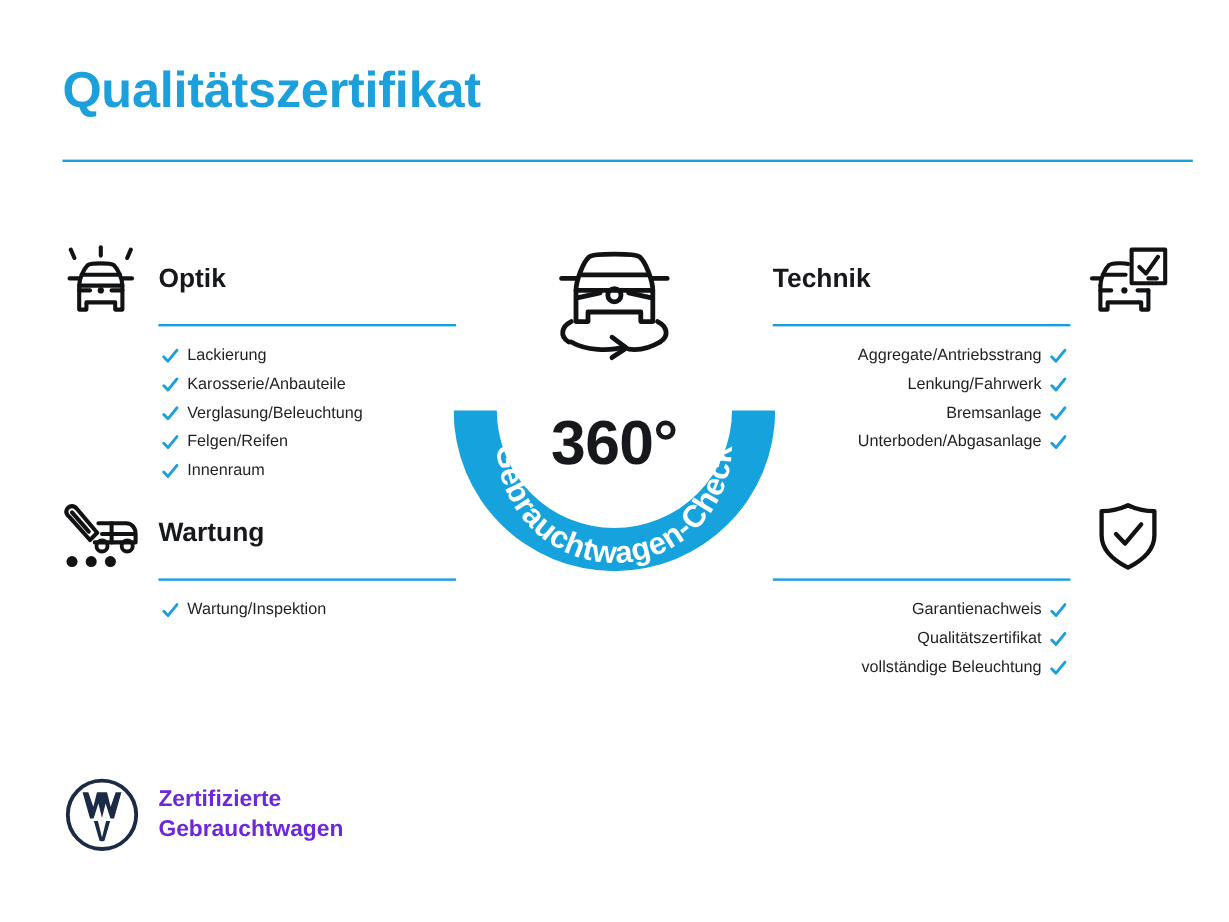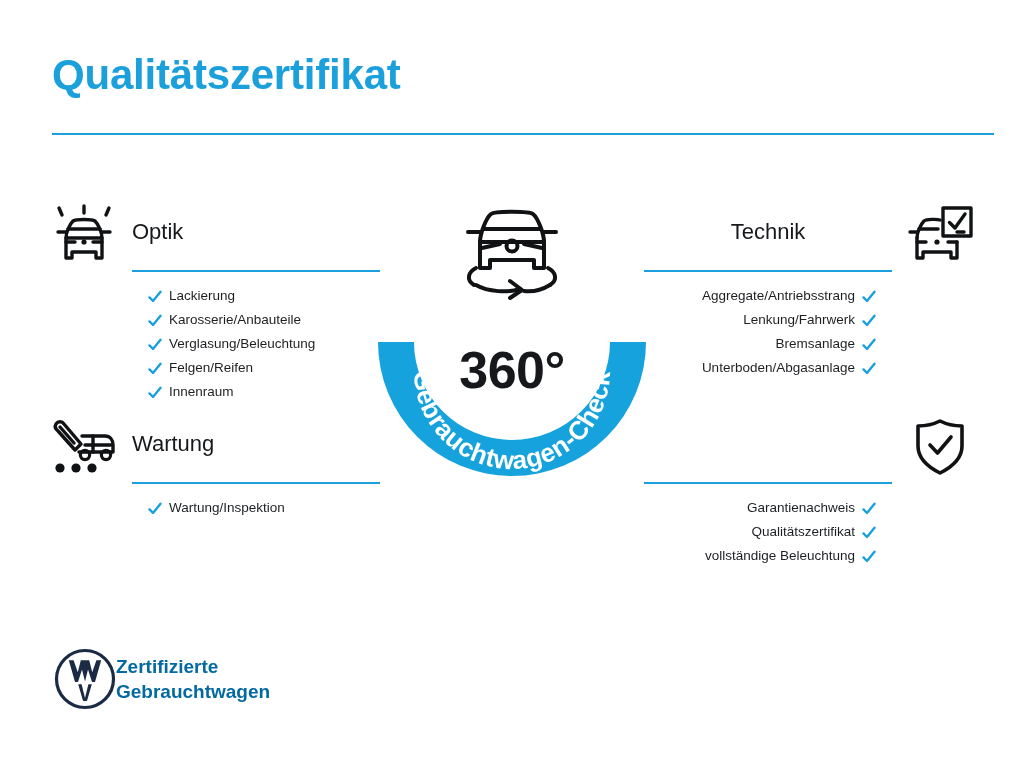--- a/index.html
+++ b/index.html
@@ -74,40 +74,40 @@
   .sec-titlewrap {
     position: absolute;
     bottom: 0;
     height: 52px;
   }
   .section.left  .sec-titlewrap { left: 84px;  right: 0px; }
   .section.right .sec-titlewrap { left: 0px;   right: 84px; }
 
   .sec-title {
     font-size: 22px;
-    font-weight: 400;
+    font-weight: 700;
     color: #16181b;
     line-height: 24px;
     white-space: nowrap;
   }
   .section.left  .sec-title { text-align: left; }
-  .section.right .sec-title { text-align: center; }
+  .section.right .sec-title { text-align: left; }
 
   .sec-underline {
     position: absolute;
     left: 0;
     right: 0;
     bottom: 0;
     height: 2px;
     background: #1ba0dc;
   }
 
   
   .check-list {
-    margin: 16px;
+    margin: 3px;
     padding: 0;
     list-style: none;
     margin-top: 12px;
     text-align: right;
   }
   .check-item {
     display: flex;
     align-items: center;
     font-size: 13.5px;
     line-height: 24px;
@@ -166,24 +166,25 @@
   
   .footer-logo {
     position: absolute;
     left: 54px;
     top: 648px;
     display: flex;
     align-items: center;
   }
   .vw-mark { width: 62px; height: 62px; flex: 0 0 auto; }
   .vw-text {
+    margin-left: 16px;
     font-size: 19px;
     font-weight: 700;
     line-height: 25px;
-    color: #0369a1;
+    color: #6d28d9;
     white-space: nowrap;
   }
 </style>
 </head>
 <body>
 
 <div class="page">
 
   <div class="page-title">Qualitätszertifikat</div>
   <div class="title-rule"></div>

